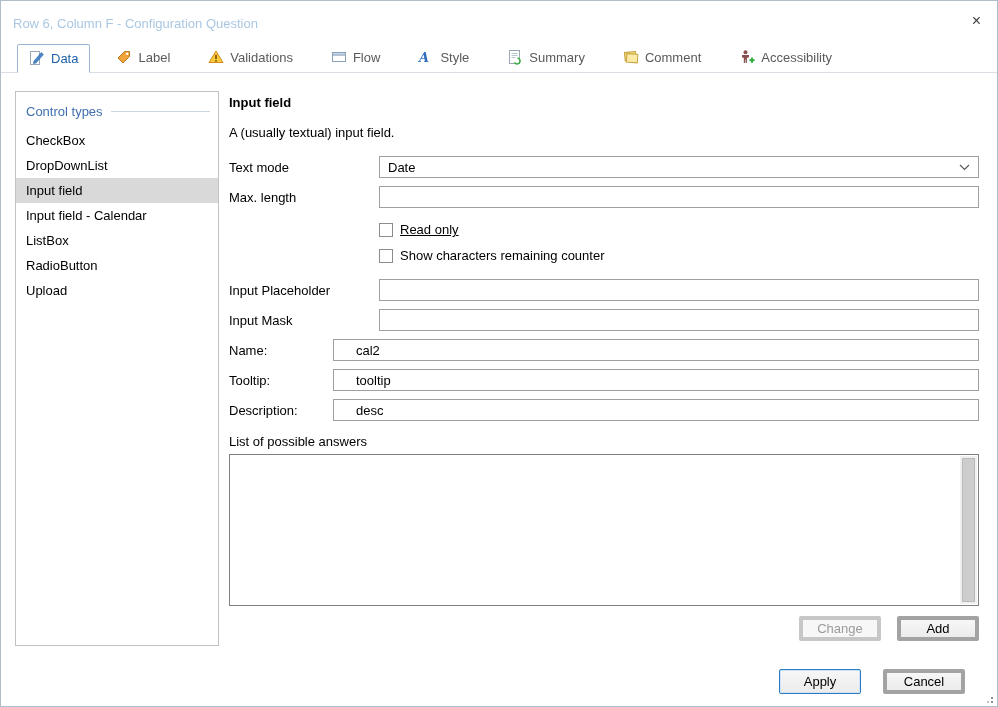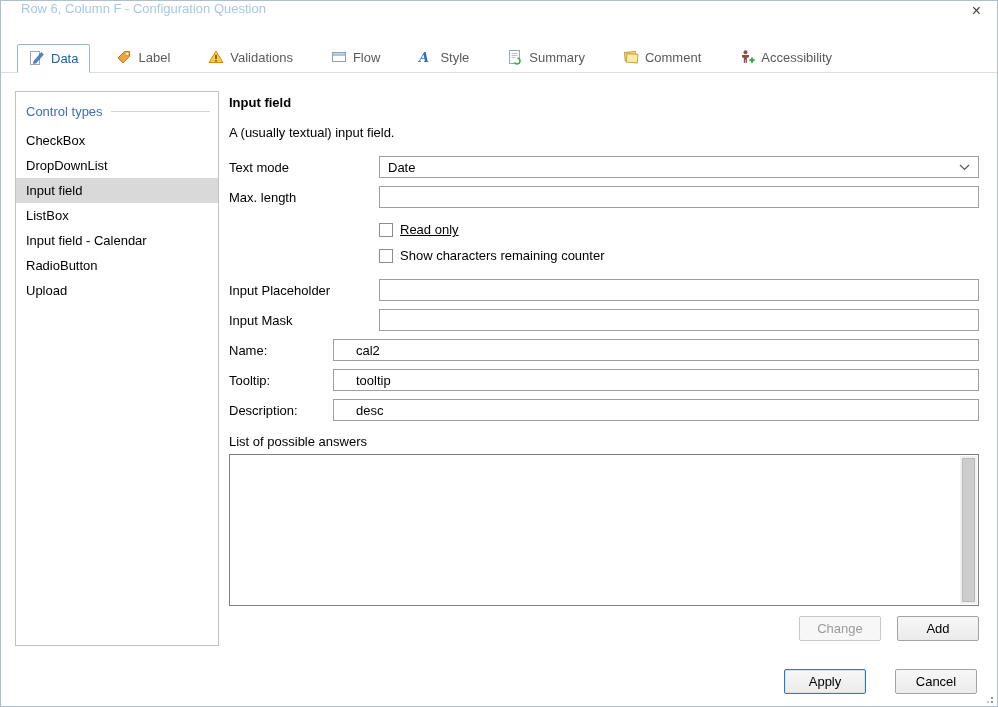--- a/index.html
+++ b/index.html
@@ -13,22 +13,22 @@
     position: relative;
   }
   .dialog {
     position: absolute; inset: 0;
     background: #fff;
     border: 1px solid #aebecb;
   }
   
   .titlebar {
     height: 30px;
-    display: flex; align-items: flex-start;
-    padding: 0 10px 0 20px;
+    display: flex; align-items: flex-end;
+    padding: 0 10px 0 12px;
   }
   .title { flex: 1; color: #a9c7e3; font-size: 13px; }
   .close-btn {
     color: #404040; font-size: 16px; line-height: 16px;
     padding: 2px 6px; cursor: pointer; user-select: none;
   }
   
   .tabstrip {
     display: flex; align-items: flex-end;
     padding: 8px 14px 0 16px;
@@ -137,36 +137,36 @@
     position: absolute; top: 2px; left: 2px; right: 2px; bottom: 2px;
     background: #cdcdcd; border: 1px solid #bababa;
   }
   .btnrow {
     margin-top: 10px;
     display: flex; justify-content: flex-end; gap: 16px;
   }
   .btn {
     min-width: 82px; height: 25px;
     background: linear-gradient(#f7f7f7, #ebebeb);
-    border: 1px solid #a3a3a3;
+    border: 4px solid #a3a3a3;
     border-radius: 2px;
     font: inherit;
     cursor: pointer;
   }
   .btn.disabled {
     color: #9b9b9b;
     border-color: #c7c7c7;
     background: #f7f7f7;
     cursor: default;
   }
   .btn.primary { border: 1px solid #2a7bc0; box-shadow: 0 0 0 1px #cfe4f5 inset; }
   
   .footer {
-    position: absolute; right: 20px; bottom: 12px;
-    display: flex; gap: 29px;
+    position: absolute; right: 32px; bottom: 12px;
+    display: flex; gap: 22px;
   }
   .resize-grip { position: absolute; right: 4px; bottom: 3px; width: 10px; height: 10px; cursor: nwse-resize; }
   .resize-grip::before {
     content: ""; position: absolute; right: 0; bottom: 0;
     width: 2px; height: 2px; background: #8f8f8f;
     box-shadow: -4px 0 0 #c4c4c4, 0 -4px 0 #8f8f8f;
   }
 </style>
 </head>
 <body>
@@ -256,22 +256,22 @@
     </div>
   </div>
 
   <div class="sidebar">
     <div class="sidebar-header">
       <span>Control types</span>
     </div>
     <div class="sidebar-item">CheckBox</div>
     <div class="sidebar-item">DropDownList</div>
     <div class="sidebar-item selected">Input field</div>
+    <div class="sidebar-item">Input field - Calendar</div>
     <div class="sidebar-item">ListBox</div>
-    <div class="sidebar-item">Input field - Calendar</div>
     <div class="sidebar-item">RadioButton</div>
     <div class="sidebar-item">Upload</div>
   </div>
 
   <div class="content">
     <div class="heading">Input field</div>
     <div class="desc">A (usually textual) input field.</div>
 
     <div class="row mt16">
       <label class="lbl wide">Text mode</label>

